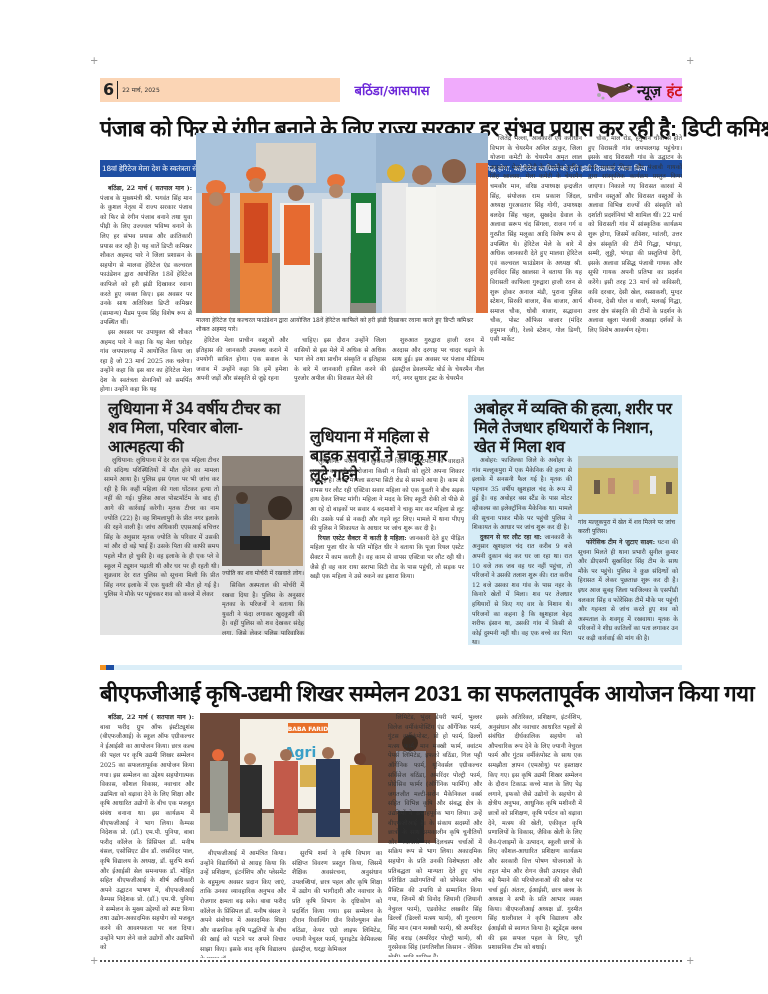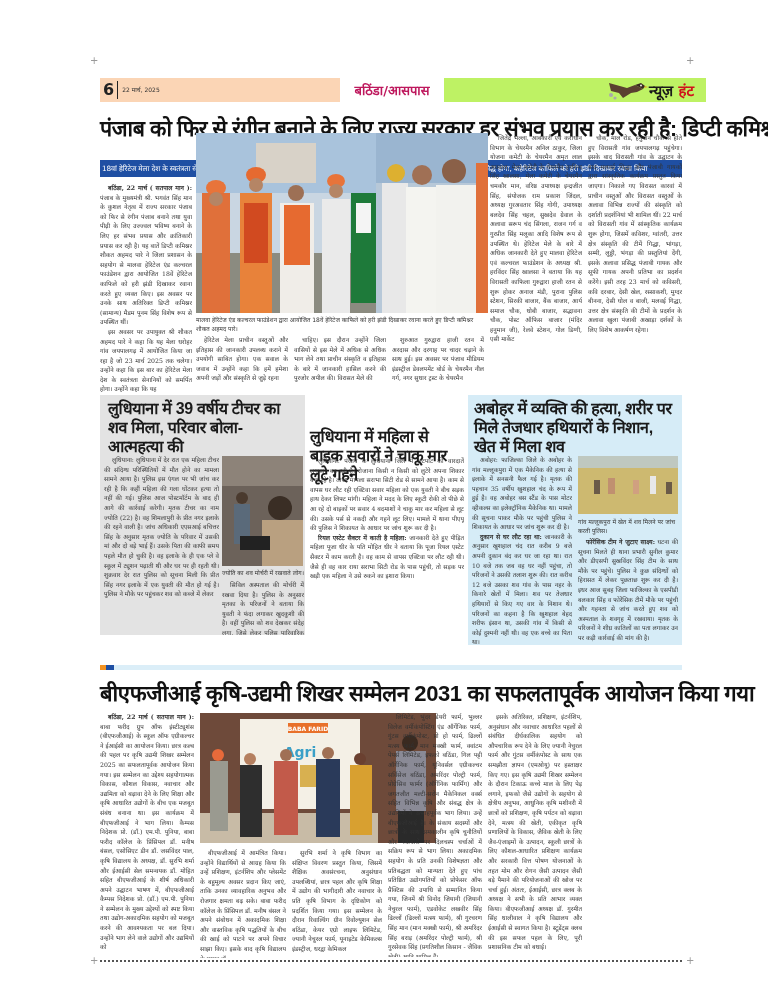--- a/index.html
+++ b/index.html
@@ -4,22 +4,22 @@
 <style>
   * { box-sizing: border-box; margin: 0; padding: 0; }
   html, body { width: 768px; height: 994px; background: #ffffff; overflow: hidden; }
   body { position: relative; font-family: "DejaVu Serif", serif; color: #222; }
   .reg { position: absolute; color: #999; font: 10px "DejaVu Sans", sans-serif; }
   
   .header-band { position: absolute; left: 100px; top: 78px; width: 582px; height: 24px; }
   .hb-left { position: absolute; left: 0; top: 0; width: 240px; height: 24px; background: #fbd5b5; display: flex; align-items: center; }
   .pg-num { font: bold 16px "DejaVu Sans", sans-serif; color: #222; padding: 0 3px 0 3px; border-right: 1.5px solid #222; line-height: 18px; }
   .hb-date { font: 6px "DejaVu Sans", sans-serif; color: #333; padding-left: 4px; }
-  .hb-mid { position: absolute; left: 240px; top: 0; width: 104px; height: 24px; background: #fff; display: flex; align-items: center; justify-content: center; font: bold 13px "DejaVu Sans", sans-serif; color: #be185d; }
-  .hb-right { position: absolute; left: 344px; top: 0; width: 262px; height: 24px; background: #bef264; display: flex; align-items: center; justify-content: flex-end; padding-right: 12px; }
+  .hb-mid { position: absolute; left: 240px; top: 0; width: 104px; height: 24px; background: #fff; display: flex; align-items: center; justify-content: center; font: bold 13px "DejaVu Sans", sans-serif; color: #6d28d9; }
+  .hb-right { position: absolute; left: 344px; top: 0; width: 238px; height: 24px; background: #f0abfc; display: flex; align-items: center; justify-content: flex-end; padding-right: 0; }
   .logo-bird { width: 44px; height: 22px; position: relative; }
   .logo-text { font: bold 15px "DejaVu Sans", sans-serif; color: #1a1a1a; }
   .logo-text .accent { color: #d0131b; }
 
   .main-headline { position: absolute; left: 100px; top: 112px; width: 582px; font: bold 22px "Liberation Sans", sans-serif; color: #111; letter-spacing: -0.4px; white-space: nowrap; transform: scaleX(0.97); transform-origin: left; }
   .subhead-bar { position: absolute; left: 100px; top: 160px; width: 582px; height: 17px; background: #1f4fa3; color: #fff; font: 7.3px "DejaVu Sans", sans-serif; line-height: 17px; white-space: nowrap; overflow: hidden; padding-left: 2px; letter-spacing: -0.15px; }
 
   .col { position: absolute; font: 6.2px "DejaVu Serif", serif; line-height: 9.6px; color: #333; text-align: justify; overflow: hidden; }
   .col p { text-indent: 8px; }
   .lead { font-weight: bold; }
@@ -126,21 +126,21 @@
   <p>शुरुआत गुरुद्वारा हाजी रतन में अरदास और दरगाह पर चादर चढ़ाने के साथ हुई। इस अवसर पर पंजाब मीडियम इंडस्ट्रीज डेवलपमेंट बोर्ड के चेयरमैन नील गर्ग, नगर सुधार ट्रस्ट के चेयरमैन</p>
 </div>
 <div class="col" style="left:490px;top:133px;width:92px;height:258px;">
   <p>जितेंद्र भल्ला, आबकारी एवं कराधान विभाग के चेयरमैन अनिल ठाकुर, जिला योजना कमेटी के चेयरमैन अमृत लाल अग्रवाल, मेला कमेटी के चेयरमैन हरविन्द सिंह खालसा, मेला कमेटी के चेयरमैन चमकौर मान, वरिष्ठ उपाध्यक्ष इन्द्रजीत सिंह, संयोजक राम प्रकाश जिंदल, अध्यक्ष गुरअवतार सिंह गोगी, उपाध्यक्ष बलदेव सिंह चहल, सुखदेव ग्रेवाल के अलावा सरूप चंद सिंगला, राजन गर्ग व गुरप्रीत सिंह मलूका आदि विशेष रूप से उपस्थित थे। हेरिटेज मेले के बारे में अधिक जानकारी देते हुए मालवा हेरिटेज एवं कल्चरल फाउंडेशन के अध्यक्ष श्री. हरविंदर सिंह खालसा ने बताया कि यह विरासती काफिला गुरुद्वारा हाजी रतन से शुरू होकर अनाज मंडी, पुराना पुलिस स्टेशन, सिरकी बाजार, बैंक बाजार, आर्य समाज चौक, धोबी बाजार, सद्भावना चौक, पोस्ट ऑफिस बाजार (मंदिर हनुमान जी), रेलवे स्टेशन, गोल डिग्गी, एसी मार्केट</p>
 </div>
 <div class="col" style="left:588px;top:133px;width:94px;height:258px;">
   <p>चौक, माल रोड, हनुमान चौक से होते हुए विरासती गांव जयपालगढ़ पहुंचेगा। इसके बाद विरासती गांव के उद्घाटन के बाद मलवई गिद्धा और पंजाबी गायकों द्वारा सांस्कृतिक कार्यक्रम प्रस्तुत किया जाएगा। निकाले गए विरासत कारवां में प्राचीन वस्तुओं और विरासत वस्तुओं के अलावा विभिन्न राज्यों की संस्कृति को दर्शाती प्रदर्शनियां भी शामिल थीं। 22 मार्च को विरासती गांव में सांस्कृतिक कार्यक्रम शुरू होगा, जिसमें कविशर, ग्वांतरी, उत्तर क्षेत्र संस्कृति की टीमें गिद्धा, भांगड़ा, सम्मी, लुड्डी, भंगड़ा की प्रस्तुतियां देंगी, इसके अलावा प्रसिद्ध पंजाबी गायक और सूफी गायक अपनी प्रतिभा का प्रदर्शन करेंगे। इसी तरह 23 मार्च को कविसरी, कवि दरबार, देसी खेल, रस्साकशी, मुग्दर बीनना, देसी घोल व बाजी, मलवई गिद्धा, उत्तर क्षेत्र संस्कृति की टीमों के प्रदर्शन के अलावा खुला पंजाबी अखाड़ा दर्शकों के लिए विशेष आकर्षण रहेगा।</p>
 </div>
 
 <div class="box-grey"></div>
-<div class="hl" style="left:108px;top:399px;width:192px;">लुधियाना में 39 वर्षीय टीचर का शव मिला, परिवार बोला- आत्महत्या की</div>
+<div class="hl" style="left:108px;top:399px;width:192px;">लुधियाना में 34 वर्षीय टीचर का शव मिला, परिवार बोला- आत्महत्या की</div>
 <div class="col" style="left:104px;top:455px;width:115px;height:180px;">
   <p>लुधियाना: लुधियाना में देर रात एक महिला टीचर की संदिग्ध परिस्थितियों में मौत होने का मामला सामने आया है। पुलिस इस एंगल पर भी जांच कर रही है कि कहीं महिला की गला घोंटकर हत्या तो नहीं की गई। पुलिस आज पोस्टमॉर्टम के बाद ही आगे की कार्रवाई करेगी। मृतक टीचर का नाम ज्योति (22) है। वह शिमलापुरी के प्रीत नगर इलाके की रहने वाली है। जांच अधिकारी एएसआई बचित्तर सिंह के अनुसार मृतक ज्योति के परिवार में उसकी मां और दो बड़े भाई हैं। उसके पिता की काफी समय पहले मौत हो चुकी है। वह इलाके के ही एक प्ले वे स्कूल में ट्यूशन पढ़ाती थी और घर पर ही रहती थी। शुक्रवार देर रात पुलिस को सूचना मिली कि प्रीत सिंह नगर इलाके में एक युवती की मौत हो गई है। पुलिस ने मौके पर पहुंचकर शव को कब्जे में लेकर</p>
 </div>
 <div class="photo" style="left:222px;top:456px;width:81px;height:110px;">
   <svg width="81" height="110" viewBox="0 0 81 110">
     <rect width="81" height="110" fill="#6c625a"></rect>
     <rect x="0" y="0" width="81" height="30" fill="#8d8379"></rect>
     <circle cx="20" cy="42" r="6" fill="#4a3a2e"></circle>
     <rect x="12" y="48" width="16" height="40" fill="#5a6a7a"></rect>
     <circle cx="58" cy="52" r="12" fill="#3a2e25"></circle>

